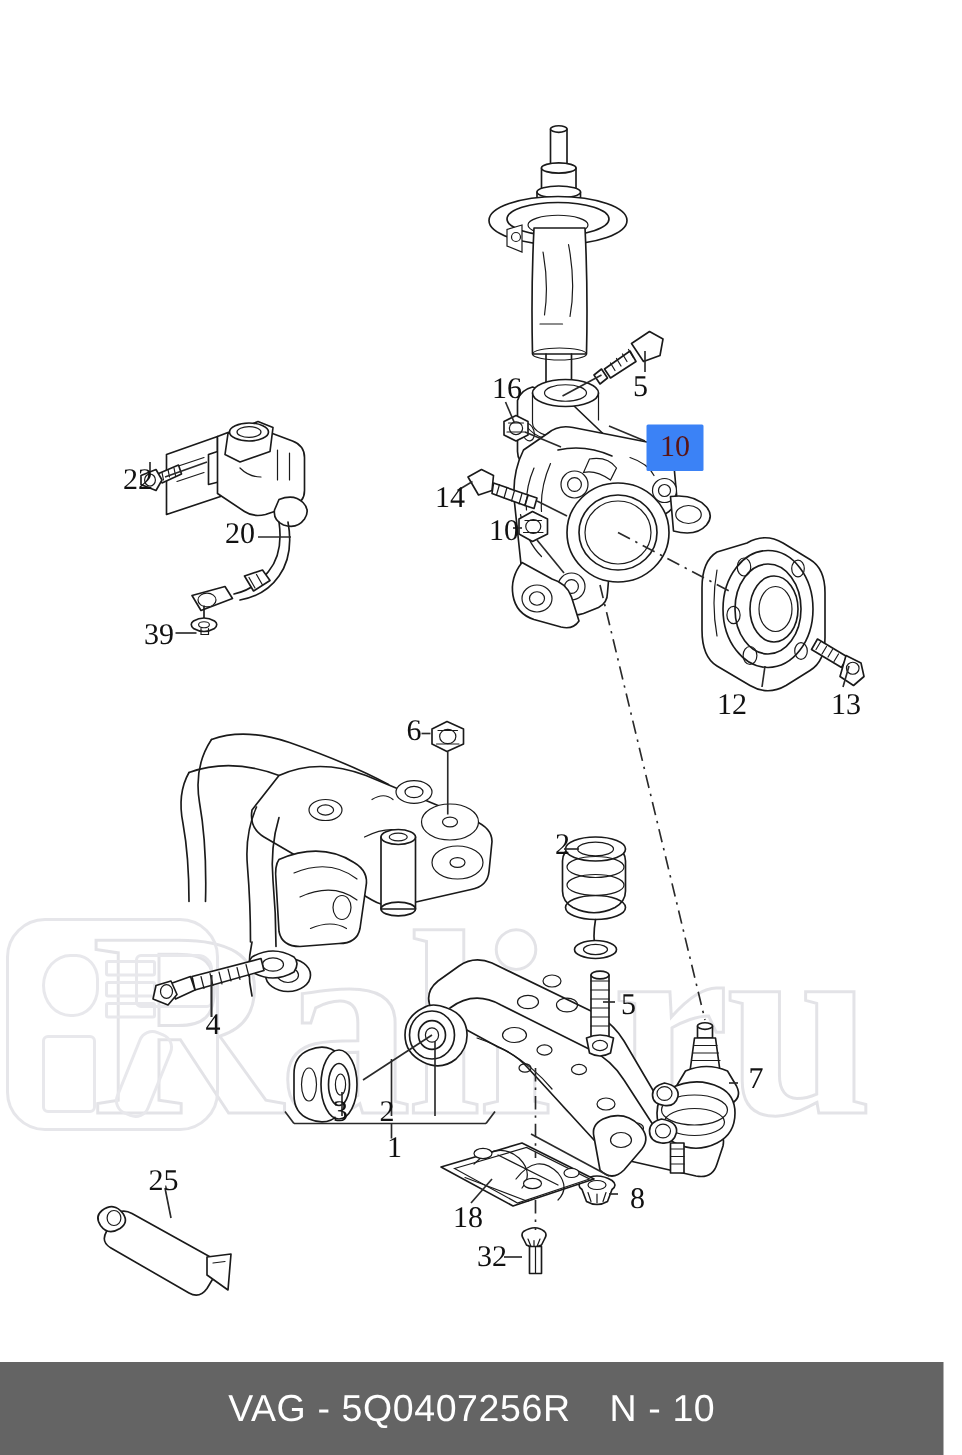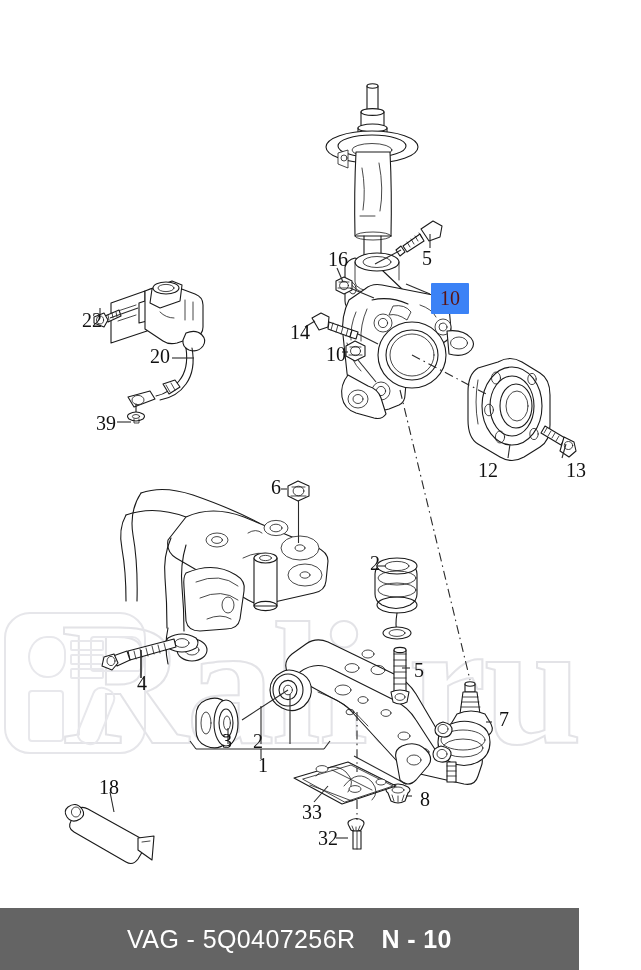--- a/index.html
+++ b/index.html
@@ -47,31 +47,31 @@
     position:absolute;font-family:"Liberation Serif", serif;
     font-size:20px;color:#111;line-height:1;white-space:nowrap;
   }
   .callout.hl{
     background:#3b82f6;color:#5a1414;font-weight:400;
     padding:5px 9px 6px 9px;border-radius:1px;text-align:center;
   }
 
   
   #footer-bar{
-    position:absolute;left:0;bottom:0;width:579px;height:62px;
+    position:absolute;left:0;bottom:0;width:629px;height:62px;
     background:#646464;display:flex;align-items:center;justify-content:center;
   }
   .footer-inner{display:flex;align-items:baseline;gap:26px;}
   .footer-part{
     color:#ffffff;font-size:25px;font-family:"Liberation Sans", sans-serif;
     letter-spacing:.4px;font-weight:400;
   }
   .footer-page{
     color:#ffffff;font-size:25px;font-family:"Liberation Sans", sans-serif;
-    letter-spacing:.4px;font-weight:700;
+    letter-spacing:.4px;font-weight:400;
   }
 </style>
 </head>
 <body>
 
 <div id="diagram-page">
 
   <div class="watermark-layer">
     <div class="wm-text">Rali.ru</div>
     <div class="wm-badge">
@@ -463,30 +463,30 @@
   <div class="callout" style="left:370px;top:553px;">2</div>
   <div class="callout" style="left:222px;top:731px;">3</div>
   <div class="callout" style="left:137px;top:673px;">4</div>
   <div class="callout" style="left:414px;top:660px;">5</div>
   <div class="callout" style="left:271px;top:477px;">6</div>
   <div class="callout" style="left:499px;top:709px;">7</div>
   <div class="callout" style="left:420px;top:789px;">8</div>
   <div class="callout hl" style="left:431px;top:283px;">10</div>
   <div class="callout" style="left:326px;top:344px;">10</div>
   <div class="callout" style="left:478px;top:460px;">12</div>
-  <div class="callout" style="left:554px;top:460px;margin-left:12px;">13</div>
+  <div class="callout" style="left:554px;top:460px;">13</div>
   <div class="callout" style="left:290px;top:322px;">14</div>
   <div class="callout" style="left:422px;top:248px;">5</div>
   <div class="callout" style="left:328px;top:249px;">16</div>
   <div class="callout" style="left:150px;top:346px;text-align:center;">20</div>
   <div class="callout" style="left:96px;top:413px;">39</div>
   <div class="callout" style="left:82px;top:294px;margin-top:16px;">22</div>
-  <div class="callout" style="left:302px;top:802px;">33</div>
+  <div class="callout" style="left:302px;top:802px;">18</div>
   <div class="callout" style="left:318px;top:828px;">32</div>
-  <div class="callout" style="left:99px;top:777px;">18</div>
+  <div class="callout" style="left:99px;top:777px;">25</div>
 
   <div id="footer-bar">
     <div class="footer-inner">
       <span class="footer-part">VAG - 5Q0407256R</span>
       <span class="footer-page">N - 10</span>
     </div>
   </div>
 
 </div>
 

